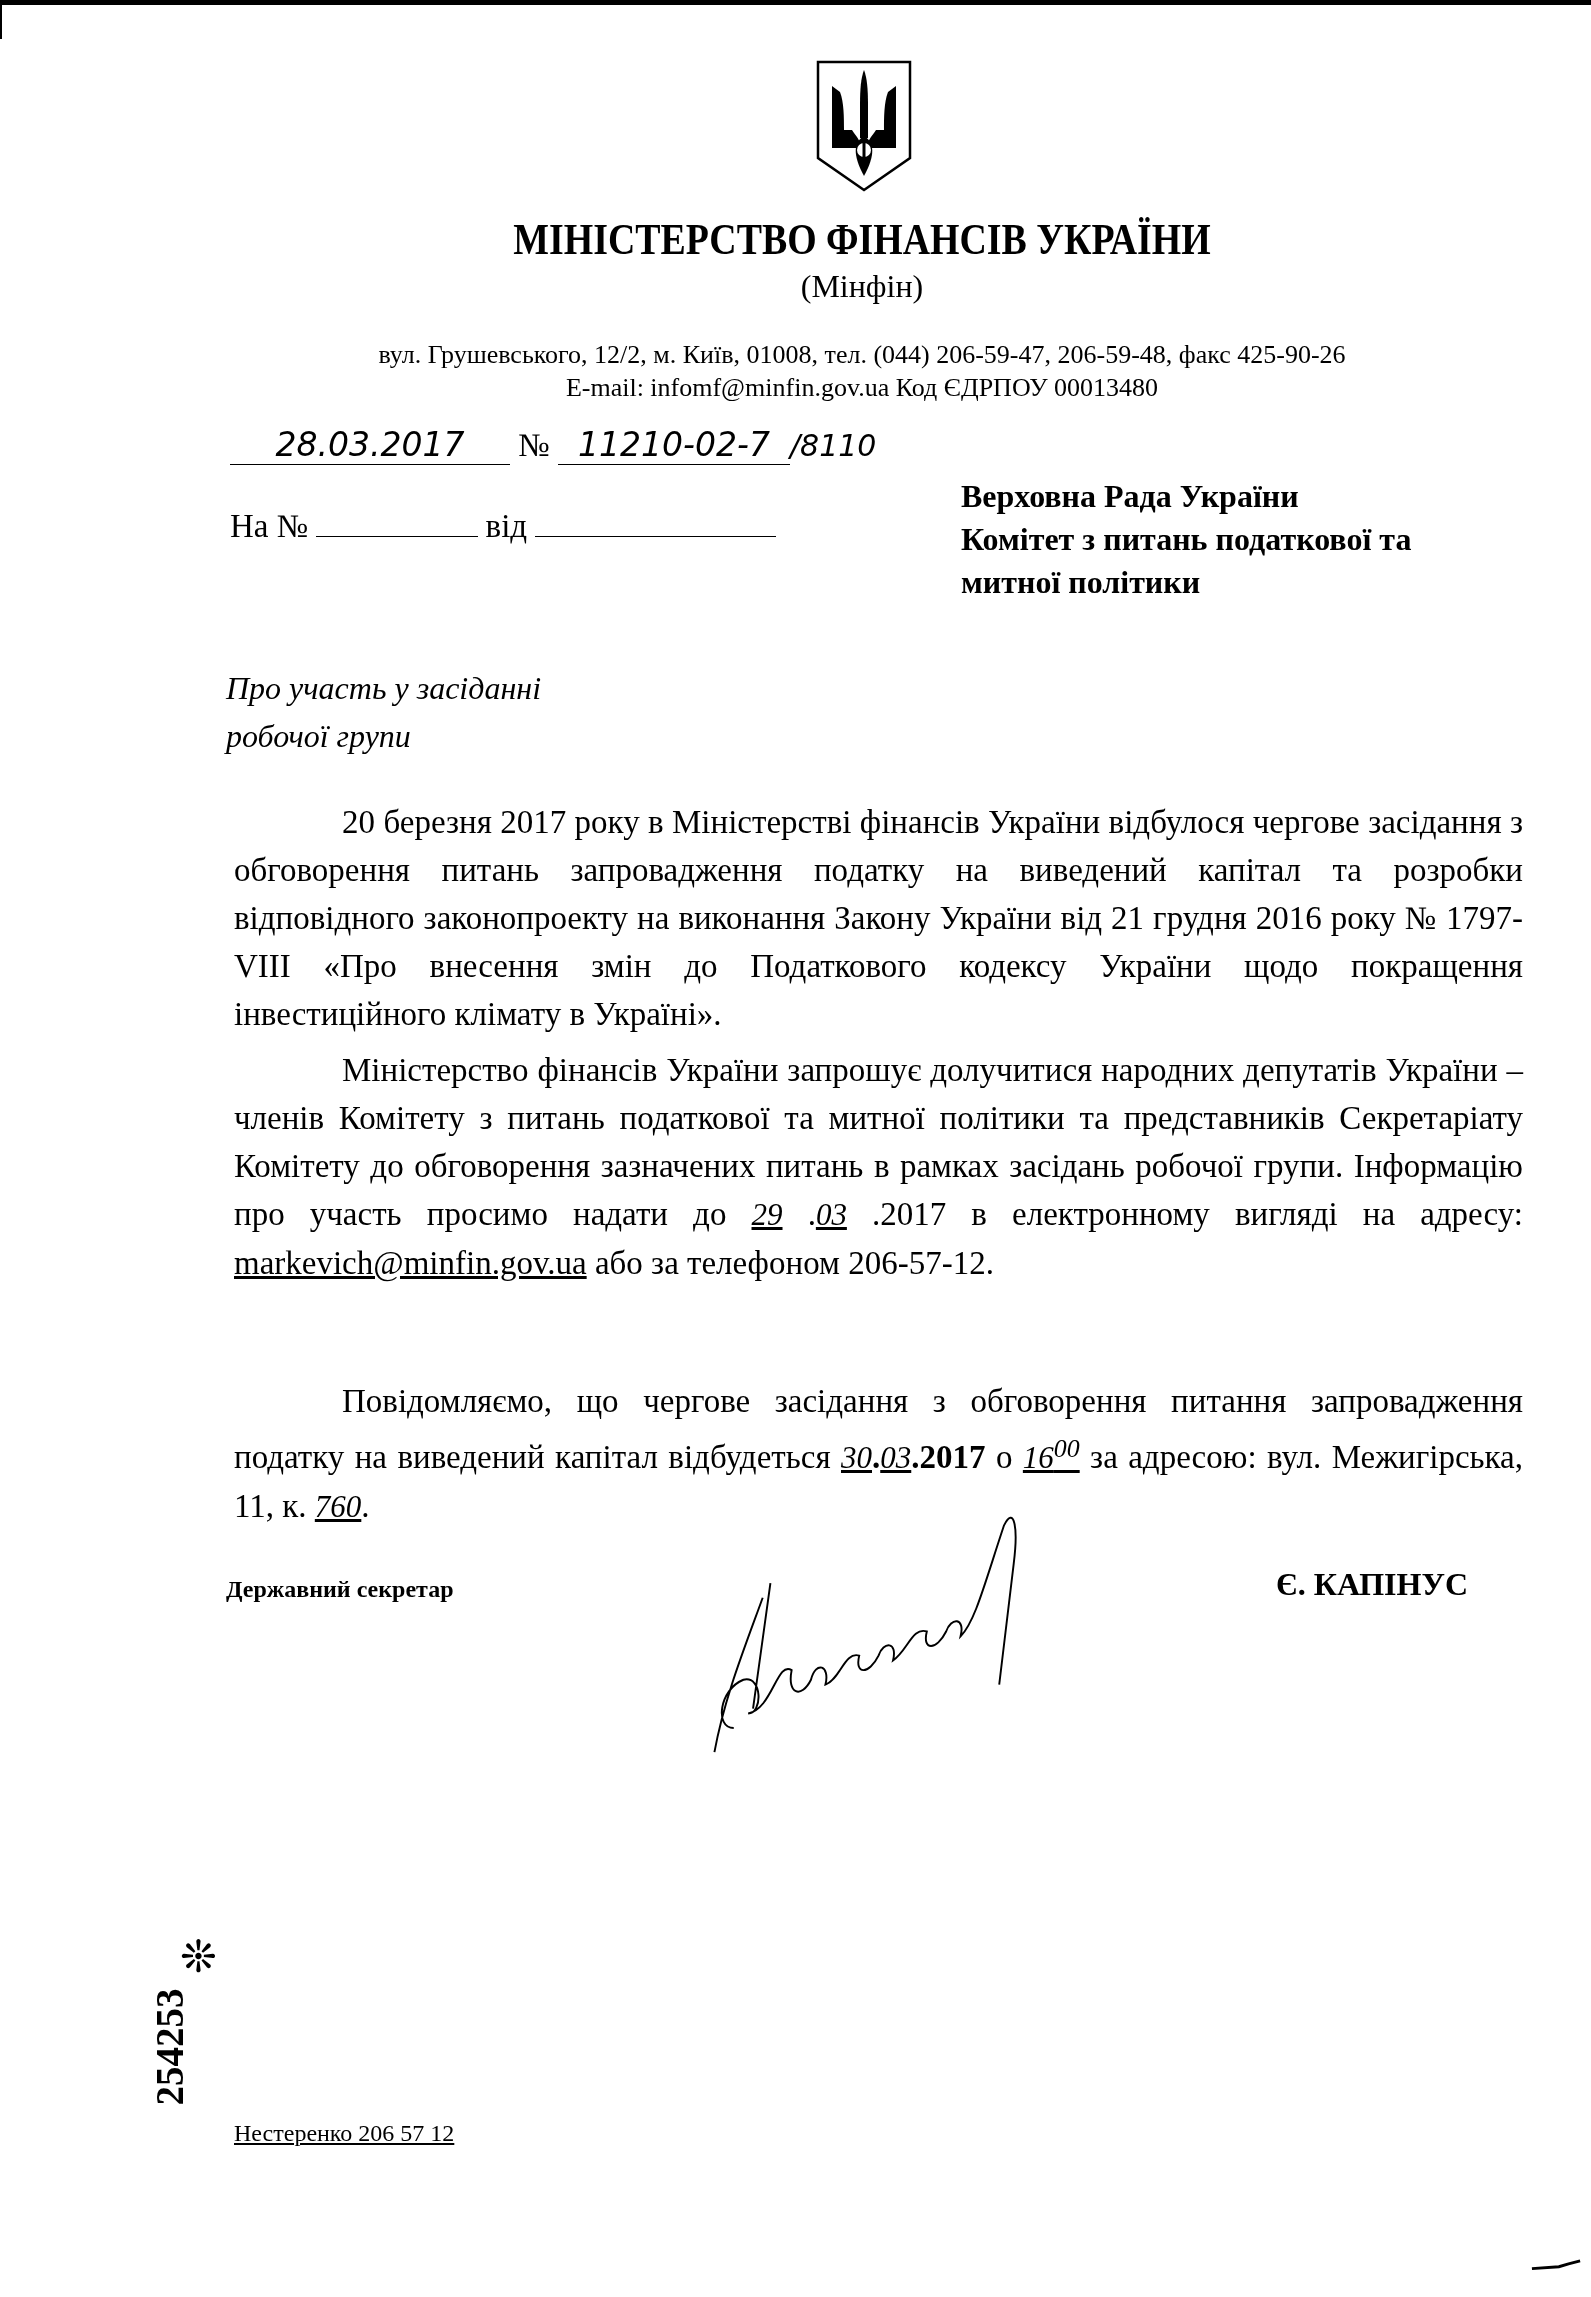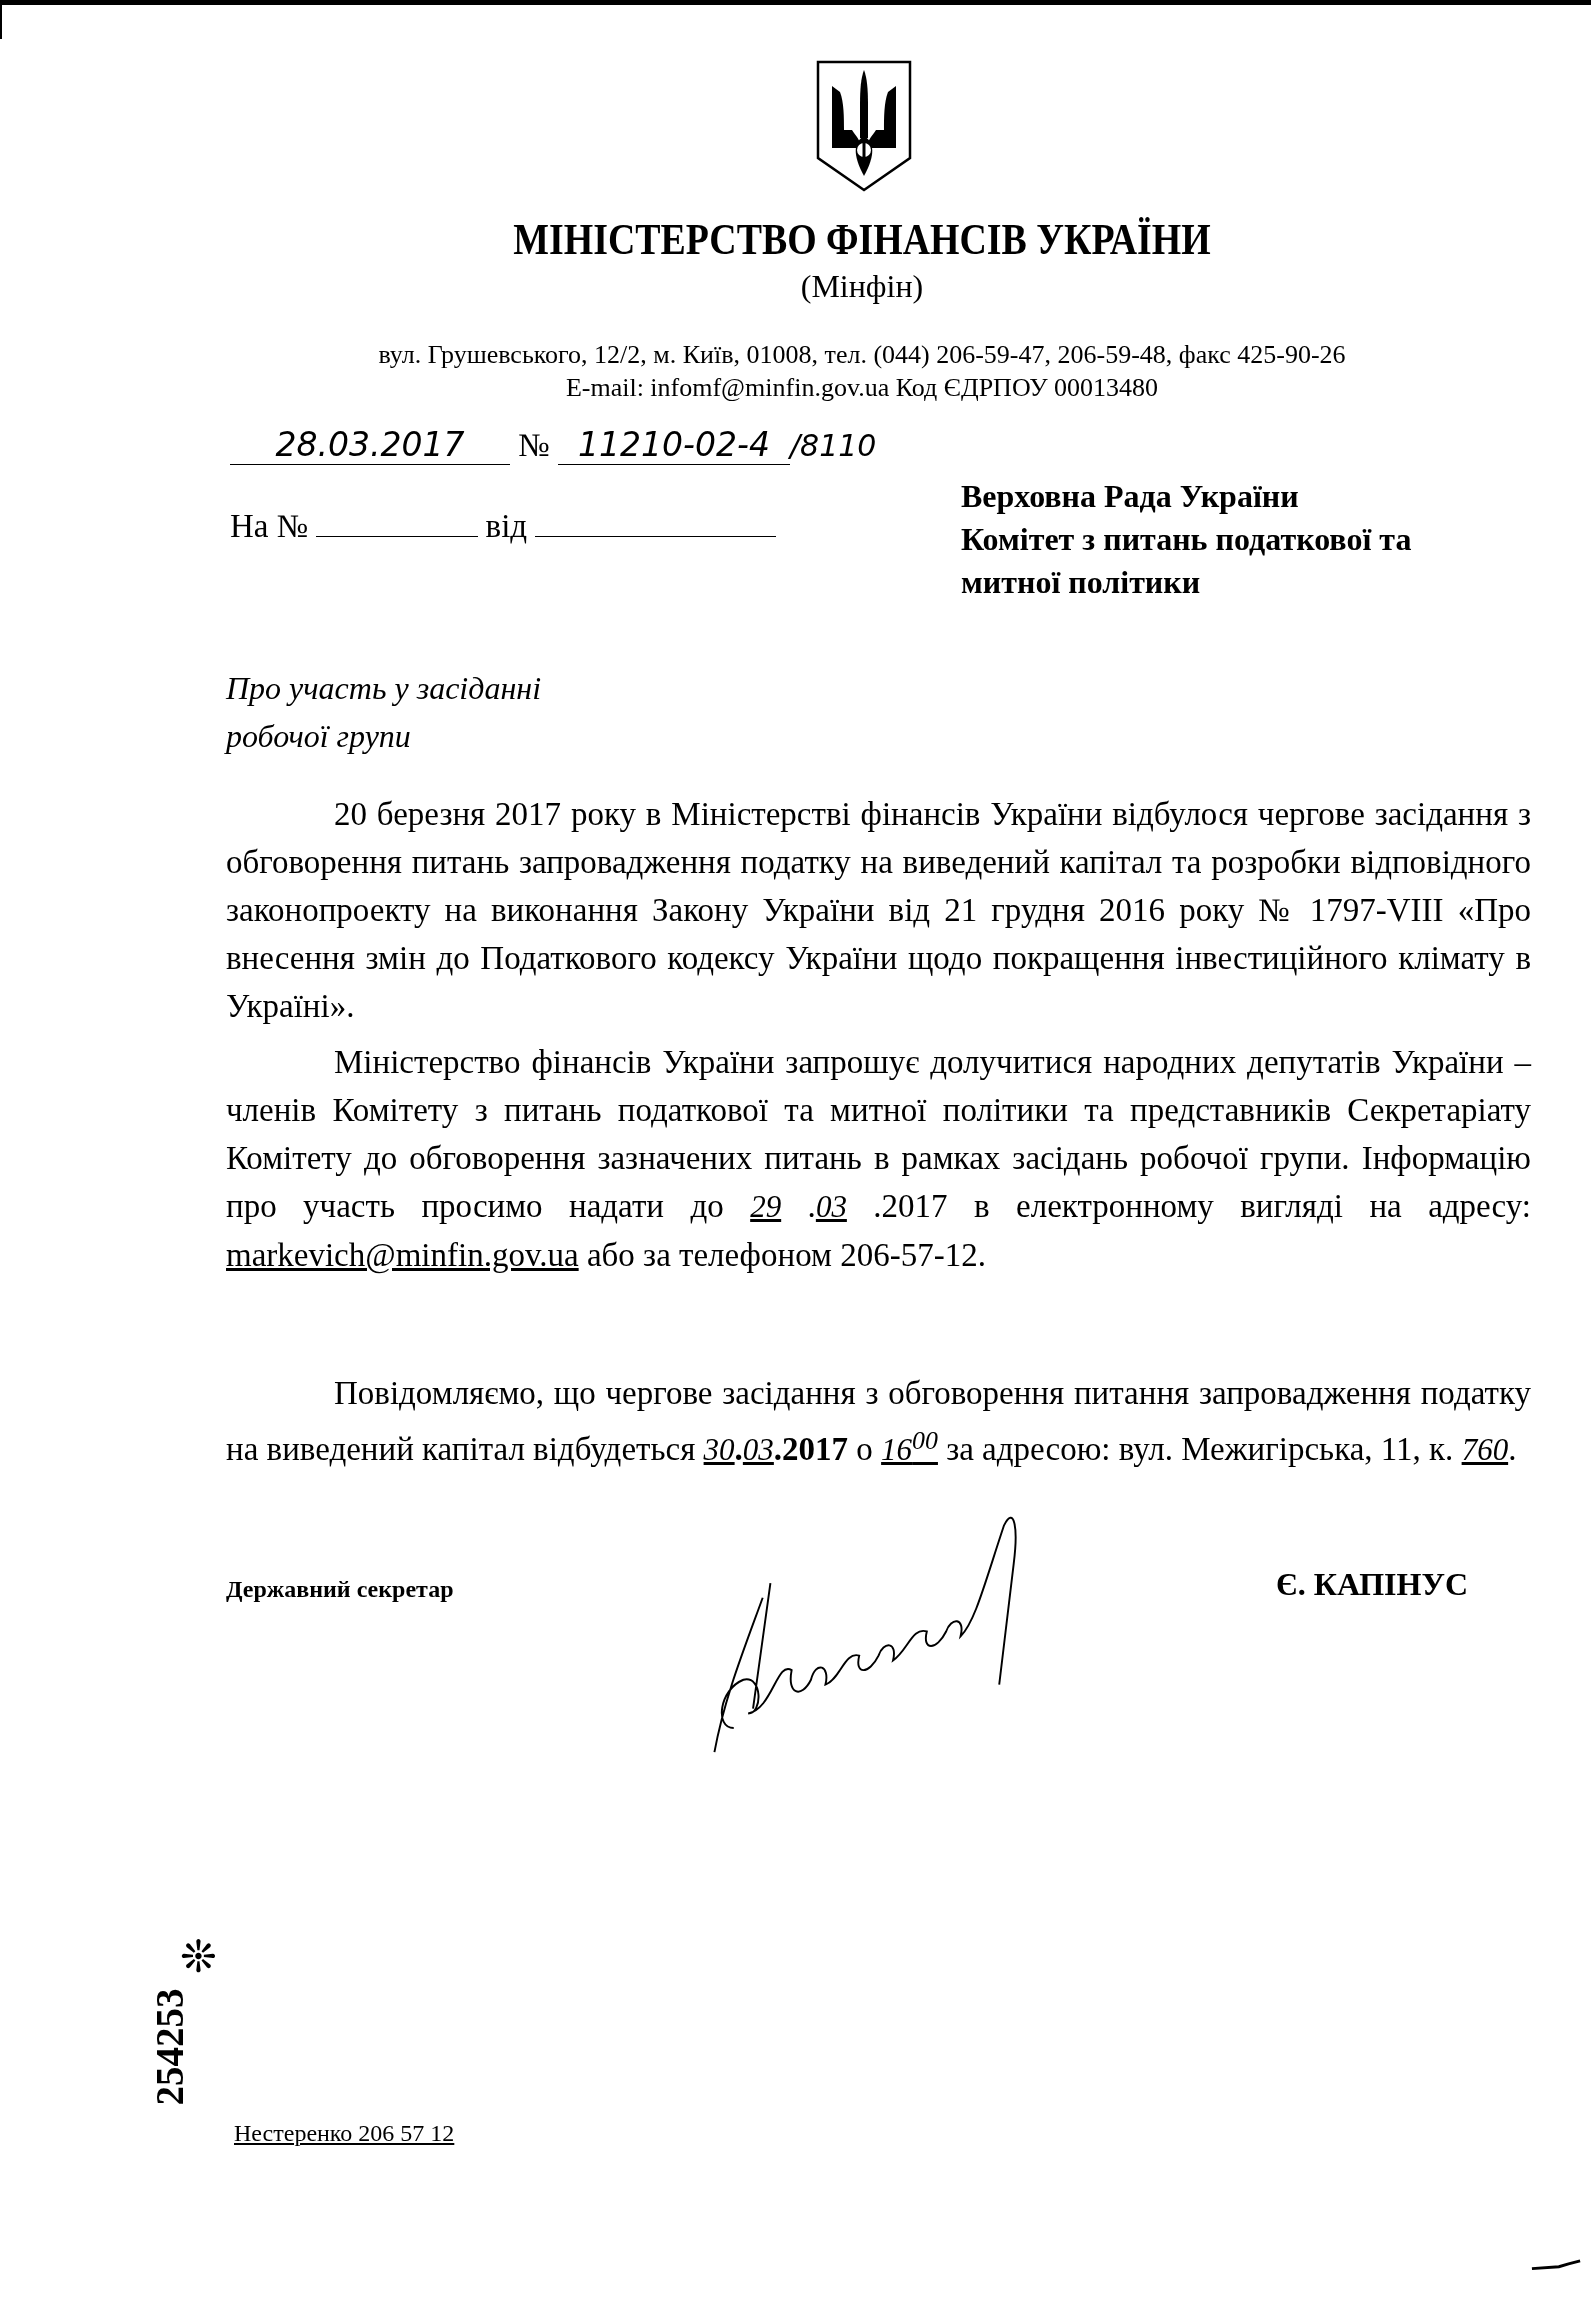--- a/index.html
+++ b/index.html
@@ -19,21 +19,21 @@
   .regdate { width: 280px; }
   .regno { width: 232px; }
   .reg-ext { font-size: 30px; }
   .reply { left: 230px; top: 475px; font-size: 33px; white-space: nowrap; margin-top: 32px; }
   .reply .blank { display: inline-block; border-bottom: 1.9px solid #000; height: 29px; vertical-align: baseline; }
   .blank-no { width: 162px; margin: 0 7.7px; }
   .blank-date { width: 241px; margin-left: 7.7px; }
   .addressee { left: 961px; top: 475px; font-size: 32px; font-weight: bold; line-height: 43px; }
   .subject { left: 226px; top: 664px; font-size: 32px; line-height: 48px; font-style: italic; }
   .para { left: 226px; width: 1305px; font-size: 33px; line-height: 48px; text-align: justify; }
-  .para p { margin: 0; text-indent: 108px; }
+  .para p { margin: 8px; text-indent: 108px; }
   .p1 { top: 790px; }
   .p2 { top: 1038px; }
   .p3 { top: 1369px; }
   .u { text-decoration: underline; }
   .hwu { font-family: Liberation Serif, serif; font-style: italic; text-decoration: underline; font-size: 31px; }
   .bold { font-weight: bold; }
   .signer-title { left: 226px; top: 1576px; font-size: 24px; font-weight: bold; }
   .signer-name { left: 1276px; top: 1566px; font-size: 32px; font-weight: bold; }
   .signature { left: 695px; top: 1506px; width: 425px; height: 251px; }
   .regnum { left: 130px; top: 1941px; width: 77px; height: 212px; }
@@ -63,21 +63,21 @@
 <div class="abs title">МІНІСТЕРСТВО ФІНАНСІВ УКРАЇНИ</div>
 <div class="abs subtitle">(Мінфін)</div>
 <div class="abs address">
   <div>вул. Грушевського, 12/2,  м. Київ, 01008, тел. (044) 206-59-47, 206-59-48, факс 425-90-26</div>
   <div>E-mail: infomf@minfin.gov.ua  Код ЄДРПОУ 00013480</div>
 </div>
 
 <div class="abs regline">
   <span class="field regdate hw">28.03.2017</span>
   <span>№</span>
-  <span class="field regno hw">11210-02-4</span><span class="hw reg-ext">/8110</span>
+  <span class="field regno hw">11210-02-7</span><span class="hw reg-ext">/8110</span>
 </div>
 <div class="abs reply">
   <span>На №</span><span class="blank blank-no"></span><span>від</span><span class="blank blank-date"></span>
 </div>
 
 <div class="abs addressee">
   <div>Верховна Рада України</div>
   <div>Комітет з питань податкової та</div>
   <div>митної політики</div>
 </div>

